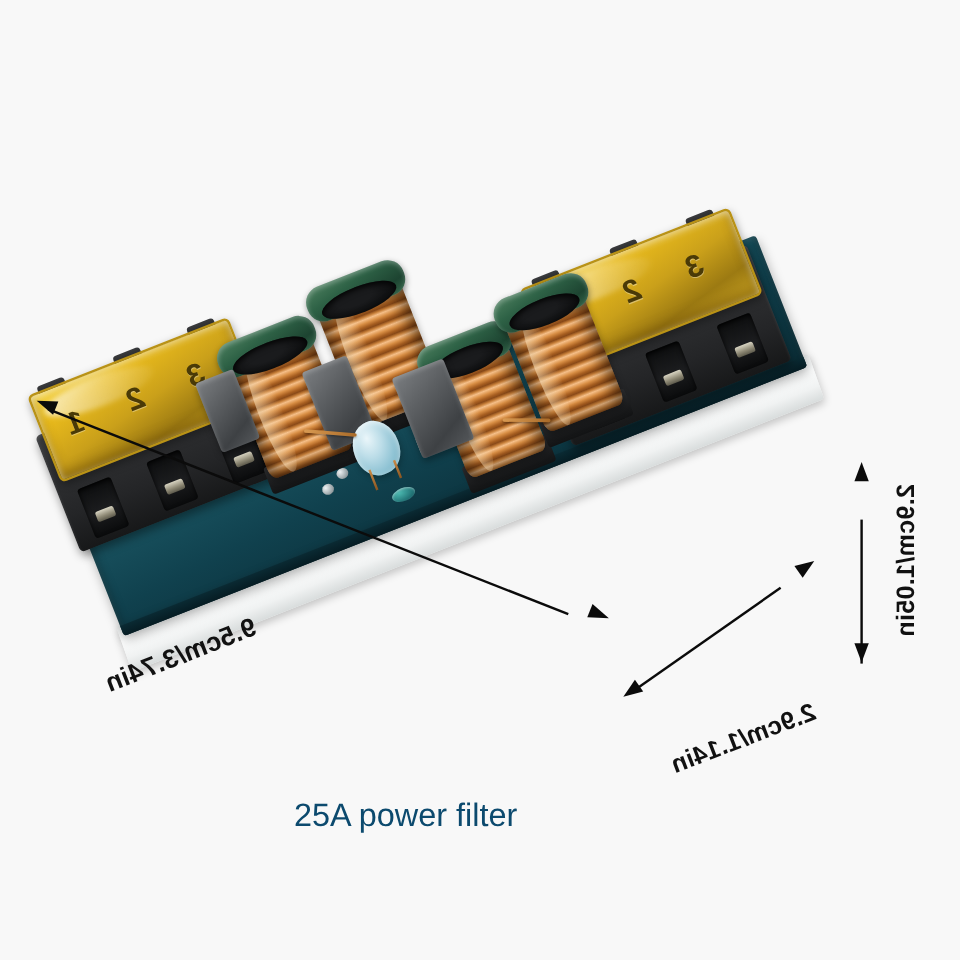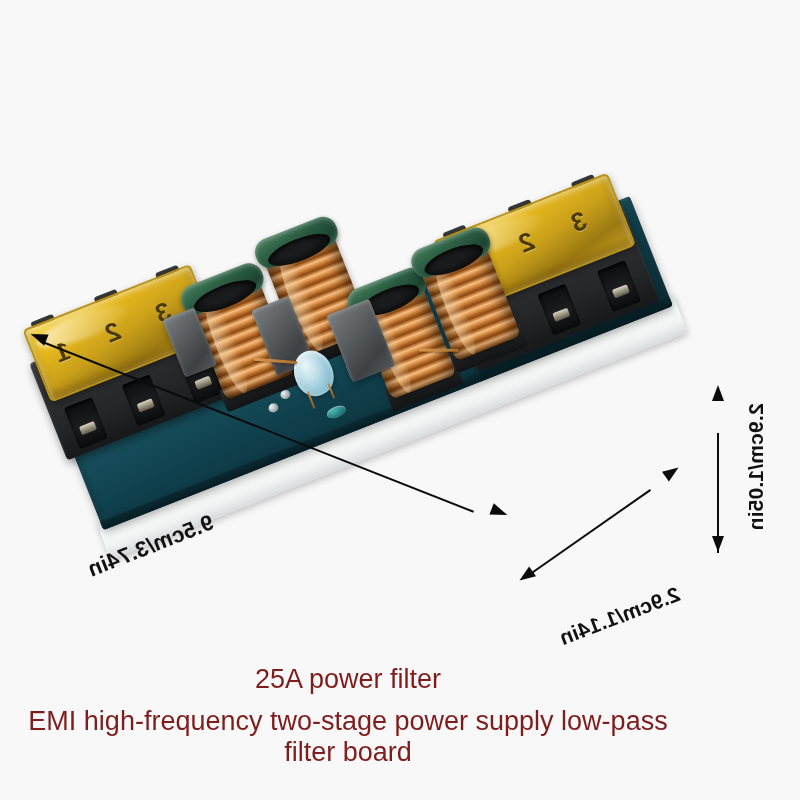--- a/index.html
+++ b/index.html
@@ -183,22 +183,22 @@
     letter-spacing:.2px;
     white-space:nowrap;
   }
   .mirrored{transform:scaleX(-1);}
 
   .arrow-line{position:absolute;background:#0b0b0b;height:2px;transform-origin:0 50%;}
   .arrow-head{position:absolute;width:0;height:0;}
 
   
   .caption{
-    position:absolute;left:10px;width:676px;text-align:center;
-    color:#7f1d1d;
+    position:absolute;left:0;width:676px;text-align:center;
+    color:#0c4a6e;
     font-family:"Liberation Sans",sans-serif;
     font-weight:400;
   }
   #cap1{top:664px;font-size:27px;}
   #cap2{top:706px;font-size:27px;}
 </style>
 </head>
 <body style="background: rgb(248, 248, 248);">
 
 <div id="stage">
@@ -339,15 +339,14 @@
       <div class="arrow-head" style="left:712px;top:536px;
                   border-left:6px solid transparent;border-right:6px solid transparent;
                   border-top:16px solid #0b0b0b;"></div>
     </div>
     <div class="dim-label mirrored" style="left:692px;top:455px;font-size:21px;
                 transform:rotate(-90deg) scaleX(-1);transform-origin:50% 50%;">2.9cm/1.05in</div>
 
   </div>
 
   <div class="caption" id="cap1">25A power filter</div>
-  <div class="caption" id="cap2">EMI high-frequency two-stage power supply low-pass filter board</div>
 
 </div>
 
 </body></html>

